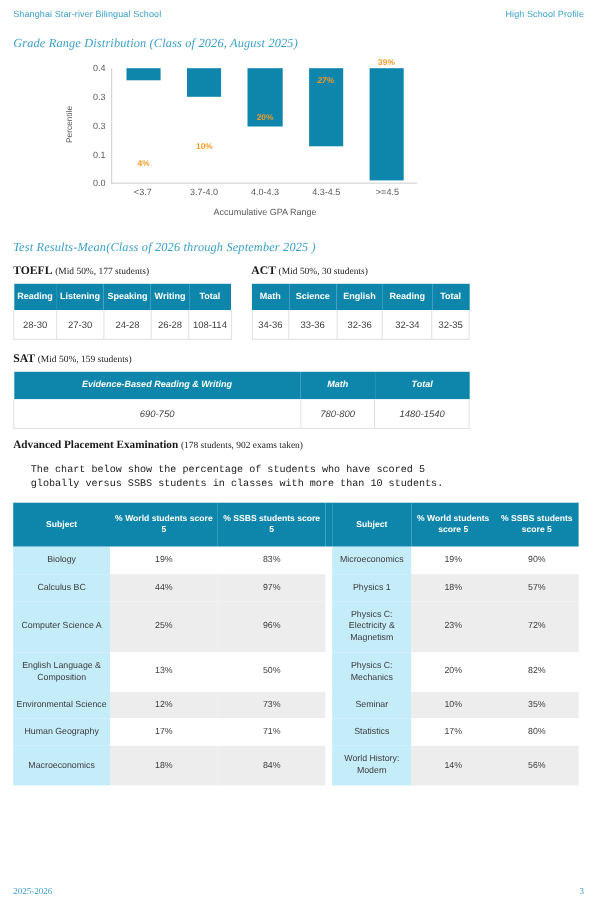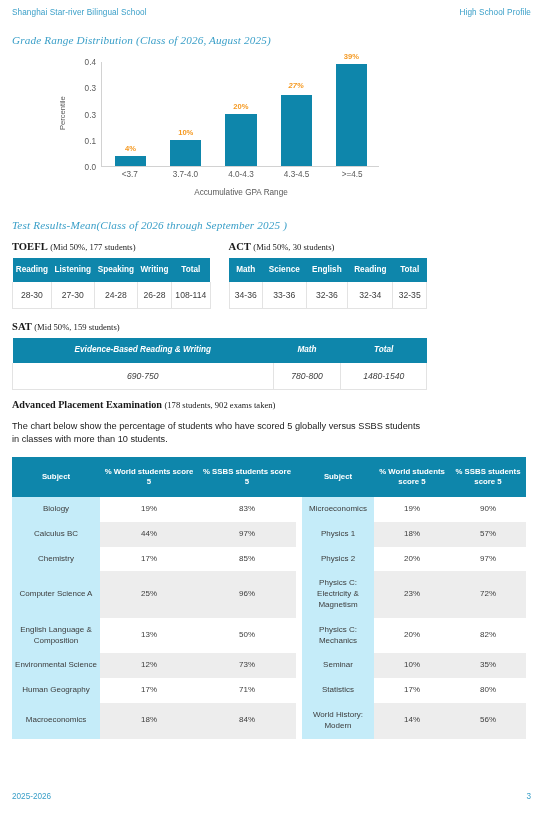--- a/index.html
+++ b/index.html
@@ -20,26 +20,27 @@
     top: 8px; left: 0; right: 0;
     display: flex;
     justify-content: space-between;
     padding: 0 12px;
     font-size: 8.2px;
     color: #3a9fc8;
     letter-spacing: .1px;
   }
   .runfoot {
     position: absolute;
-    bottom: 24px; left: 0; right: 0;
+    bottom: 10px; left: 0; right: 0;
     display: flex;
     justify-content: space-between;
     padding: 0 12px;
     font-size: 8.2px;
     color: #3a9fc8;
+    font-family: Liberation Serif, serif;
   }
 
   .page { position: absolute; top: 34px; left: 0; width: 439px; padding: 0 12px; }
 
   
   .sec-title {
     font-family: "Liberation Serif", serif;
     font-style: italic;
     font-size: 11.2px;
     color: #3a9fc8;
@@ -82,21 +83,21 @@
     left: 1px; right: 0; bottom: 0; top: 0;
     display: flex;
     align-items: flex-end;
     justify-content: space-around;
   }
   .bar-slot {
     width: 19.5%;
     height: 100%;
     display: flex;
     flex-direction: column;
-    justify-content: flex-end;
+    justify-content: flex-start;
     align-items: center;
     position: relative;
   }
   .bar {
     width: 58%;
     background: #0e86ab;
   }
   .bar-label {
     position: absolute;
     font-size: 7.6px;
@@ -166,24 +167,24 @@
   
   .ap-head {
     font-family: "Liberation Serif", serif;
     font-size: 9.8px;
     margin: 9px 0 0 0;
     color: #1a1a1a;
   }
   .ap-head b { font-size: 10.2px; }
   .ap-head span { font-size: 8.6px; }
   .ap-desc {
-    font-family: Liberation Sans, sans-serif;
+    font-family: Liberation Mono, monospace;
     font-size: 9.2px;
     line-height: 1.5;
-    margin: 10px 0 10px 0;
+    margin: 10px 0 10px 16px;
     color: #1a1a1a;
     max-width: 506px;
   }
 
   table.ap {
     border-collapse: collapse;
     width: 506px;
     table-layout: fixed;
     font-size: 8px;
   }
@@ -240,21 +241,21 @@
           </div>
           <div class="bar-slot">
             <div class="bar-label" style="bottom: 29.25px;">10%</div>
             <div class="bar" style="height: 26.25px; background: rgb(14, 134, 171);"></div>
           </div>
           <div class="bar-slot">
             <div class="bar-label" style="bottom: 55.5px;">20%</div>
             <div class="bar" style="height: 52.5px; background: rgb(14, 134, 171);"></div>
           </div>
           <div class="bar-slot">
-            <div class="bar-label" style="bottom: 76px; font-style: italic;">27%</div>
+            <div class="bar-label" style="bottom: 89px; font-style: italic;">27%</div>
             <div class="bar" style="height: 70.875px; background: rgb(14, 134, 171);"></div>
           </div>
           <div class="bar-slot">
             <div class="bar-label" style="bottom: 105.375px;">39%</div>
             <div class="bar" style="height: 102.375px; background: rgb(14, 134, 171);"></div>
           </div>
         </div>
     </div>
     <div class="xticks">
         <div class="xtick">&lt;3.7</div>
@@ -375,29 +376,20 @@
         <tr>
           <td class="subj">Calculus BC</td>
           <td class="val-even">44%</td>
           <td class="val-even">97%</td>
           <td class="ap-spacer"></td>
           <td class="subj">Physics 1</td>
           <td class="val-even">18%</td>
           <td class="val-even">57%</td>
         </tr>
         <tr>
-          <td class="subj">Chemistry</td>
-          <td class="val-odd">17%</td>
-          <td class="val-odd">85%</td>
-          <td class="ap-spacer"></td>
-          <td class="subj">Physics 2</td>
-          <td class="val-odd">20%</td>
-          <td class="val-odd">97%</td>
-        </tr>
-        <tr>
           <td class="subj">Computer Science A</td>
           <td class="val-even">25%</td>
           <td class="val-even">96%</td>
           <td class="ap-spacer"></td>
           <td class="subj">Physics C: Electricity &amp; Magnetism</td>
           <td class="val-even">23%</td>
           <td class="val-even">72%</td>
         </tr>
         <tr>
           <td class="subj">English Language &amp; Composition</td>

